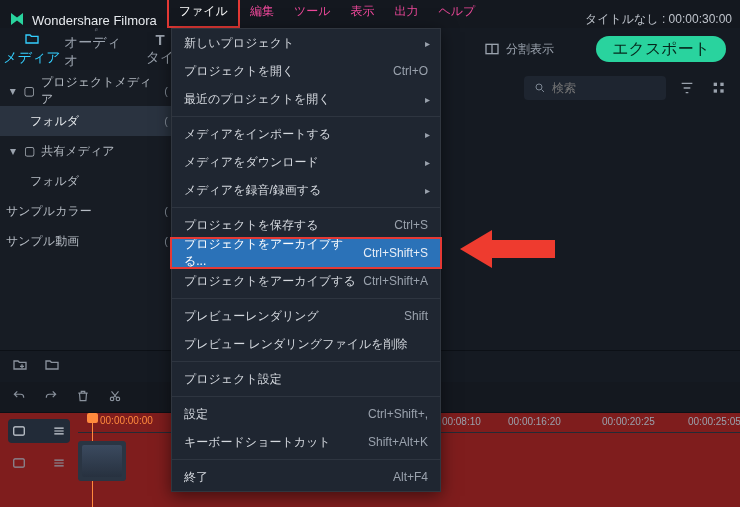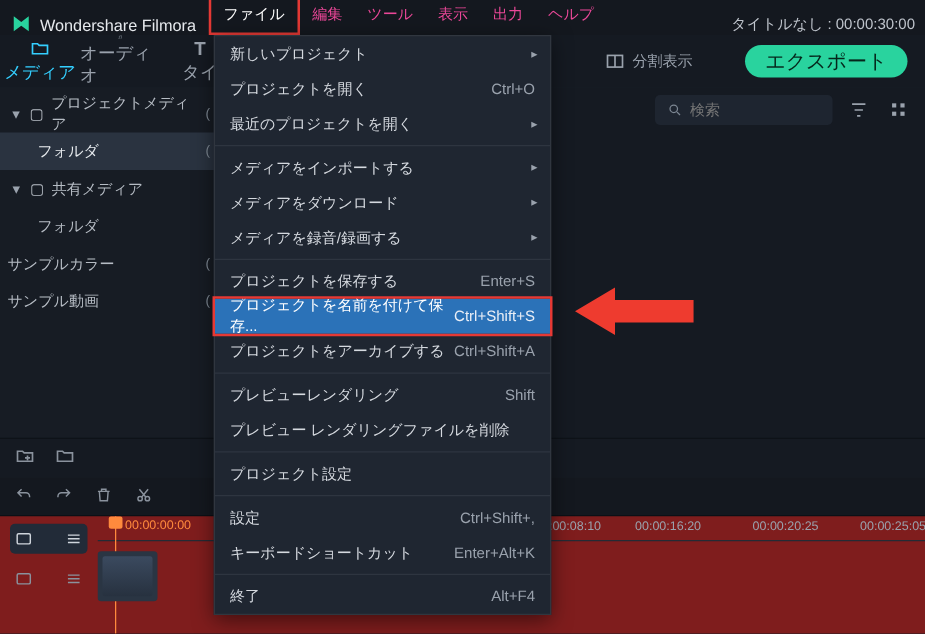--- a/index.html
+++ b/index.html
@@ -263,24 +263,24 @@
       <span>メディアをダウンロード</span>
       <span class="sub chevron">▸</span>
     </div>
   <div class="dd-row">
       <span>メディアを録音/録画する</span>
       <span class="sub chevron">▸</span>
     </div>
   <div class="dd-sep"></div>
   <div class="dd-row">
       <span>プロジェクトを保存する</span>
-      <span class="sc">Enter+S</span>
+      <span class="sc">Ctrl+S</span>
     </div>
   <div class="dd-row highlight">
-      <span>プロジェクトを名前を付けて保存...</span>
+      <span>プロジェクトをアーカイブする...</span>
       <span class="sc">Ctrl+Shift+S</span>
     </div>
   <div class="dd-row">
       <span>プロジェクトをアーカイブする</span>
       <span class="sc">Ctrl+Shift+A</span>
     </div>
   <div class="dd-sep"></div>
   <div class="dd-row">
       <span>プレビューレンダリング</span>
       <span class="sc">Shift</span>
@@ -292,21 +292,21 @@
   <div class="dd-row">
       <span>プロジェクト設定</span>
     </div>
   <div class="dd-sep"></div>
   <div class="dd-row">
       <span>設定</span>
       <span class="sc">Ctrl+Shift+,</span>
     </div>
   <div class="dd-row">
       <span>キーボードショートカット</span>
-      <span class="sc">Enter+Alt+K</span>
+      <span class="sc">Shift+Alt+K</span>
     </div>
   <div class="dd-sep"></div>
   <div class="dd-row">
       <span>終了</span>
       <span class="sc">Alt+F4</span>
     </div>
 </div>
 
 <div class="arrow">
   <svg width="95" height="46">

